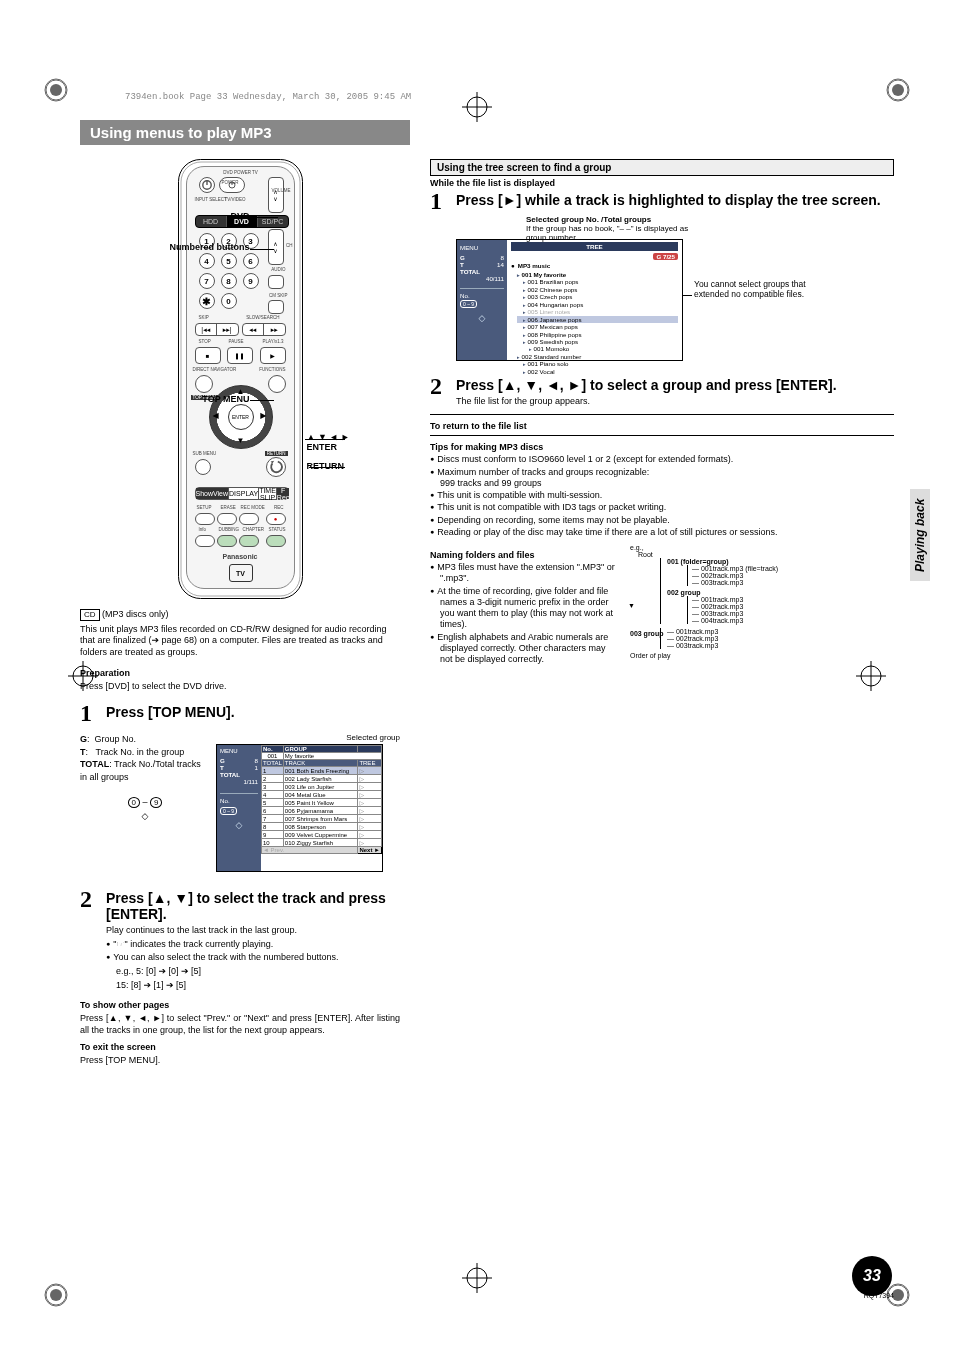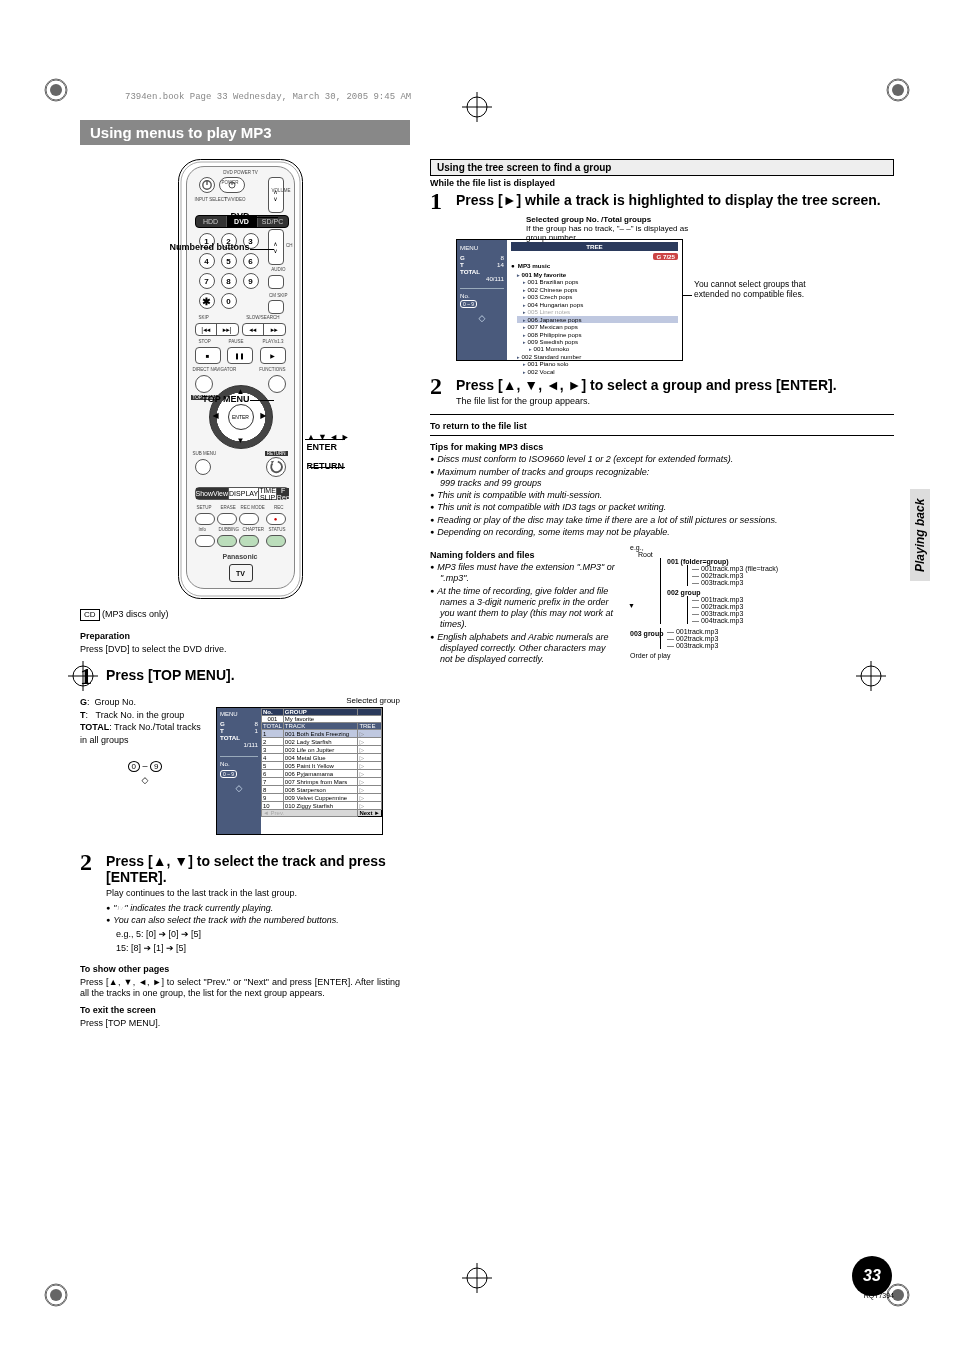--- a/index.html
+++ b/index.html
@@ -156,21 +156,21 @@
   .menu-screen th,.menu-screen td{ border:1px solid #888; padding:0 1px; white-space:nowrap; overflow:hidden;}
   .menu-screen .hdr { background:#2b3a5c; color:#fff; font-weight:bold; }
   .menu-screen .subhdr{ background:#4a5a7c; color:#fff;}
   .menu-screen .nav-row td{ background:#d8d8d8;}
   .tri { font-size:6px; color:#888;}
   .highlight-row td{ background:#bfc8e0;}
   .sel-label{ font-size:8px; text-align:right; margin-bottom:2px;}
   .side-key { display:inline-block; border:1px solid #fff; border-radius:3px; padding:0 2px; font-size:5px; margin:1px 0;}
   .side-cross { text-align:center; font-size:9px; margin-top:4px;}
 
-  ul.bullets { list-style:none; padding:0; margin:2px 0;font-style:italic;}
+  ul.bullets { list-style:none; padding:0; margin:2px 0;}
   ul.bullets>li::before{ content:"●"; font-size:7px; margin-right:3px; position:relative; top:-1px;}
   ul.bullets>li{ text-indent:-10px; padding-left:10px; margin:1px 0; line-height:1.25;}
 
   .subhead {
     background:#eee;
     border:1px solid #000;
     font-weight:bold;
     font-size:10px;
     padding:2px 6px;
     margin: 0 0 2px 0;
@@ -412,20 +412,21 @@
           <div class="callout-line" style="top:241px; left:72px; width:24px;"></div>
           <div class="callout enter" style="white-space:pre-line; line-height:1.1;">▲ ▼ ◄ ►
 ENTER</div>
           <div class="callout-line" style="top:280px; right:-42px; width:40px;"></div>
           <div class="callout return">RETURN</div>
           <div class="callout-line" style="top:308px; right:-42px; width:36px;"></div>
         </div>
       </div>
 
       <p><span class="cd-box">CD</span> <span>(MP3 discs only)</span></p>
+      <p>This unit plays MP3 files recorded on CD-R/RW designed for audio recording that are finalized (➔ page 68) on a computer. Files are treated as tracks and folders are treated as groups.</p>
       <h4 class="prep">Preparation</h4>
       <p>Press [DVD] to select the DVD drive.</p>
 
       <div class="step-row">
         <div class="step-num">1</div>
         <div class="step-body">
           <div class="step-title">Press [TOP MENU].</div>
         </div>
       </div>
 
@@ -559,21 +560,21 @@
       <div class="step-row" style="margin-top:0;">
         <div class="step-num">1</div>
         <div class="step-body">
           <div class="step-title">Press [►] while a track is highlighted to display the tree screen.</div>
         </div>
       </div>
 
       <div style="position:relative; margin-left:26px; margin-top:24px;">
         <div class="gno-label">
           <span>Selected group No. /Total groups</span><br>
-          <span class="gno-sub">If the group has no track, "– –" is displayed as group number.</span>
+          <span class="gno-sub">If the group has no book, "– –" is displayed as group number.</span>
         </div>
         <div class="gno-brace"></div>
         <div class="tree-screen">
           <div class="side">
             <div>MENU</div>
             <div style="margin-top:3px;"><b>G</b><span style="float:right">8</span></div>
             <div><b>T</b><span style="float:right">14</span></div>
             <div><b>TOTAL</b></div>
             <div style="text-align:right;">40/111</div>
             <div style="margin-top:6px; border-top:1px solid #9ab; padding-top:3px;">No.</div>
@@ -618,22 +619,22 @@
       <div class="small-bold">To return to the file list</div>
       <hr class="tight">
 
       <div class="small-bold">Tips for making MP3 discs</div>
       <ul class="bullets">
         <li style="white-space:pre-line;">Discs must conform to ISO9660 level 1 or 2 (except for extended formats).</li>
         <li style="white-space:pre-line;">Maximum number of tracks and groups recognizable:
                                                    999 tracks and 99 groups</li>
         <li>This unit is compatible with multi-session.</li>
         <li>This unit is not compatible with ID3 tags or packet writing.</li>
+        <li>Depending on recording, some items may not be playable.</li>
         <li>Reading or play of the disc may take time if there are a lot of still pictures or sessions.</li>
-        <li>Depending on recording, some items may not be playable.</li>
       </ul>
 
       <div style="display:flex; gap:10px; margin-top:6px;">
         <div style="flex:0 0 190px;">
           <div class="small-bold">Naming folders and files</div>
           <ul class="bullets">
             <li>MP3 files must have the extension ".MP3" or ".mp3".</li>
             <li>At the time of recording, give folder and file names a 3-digit numeric prefix in the order you want them to play (this may not work at times).</li>
             <li>English alphabets and Arabic numerals are displayed correctly. Other characters may not be displayed correctly.</li>
           </ul>

